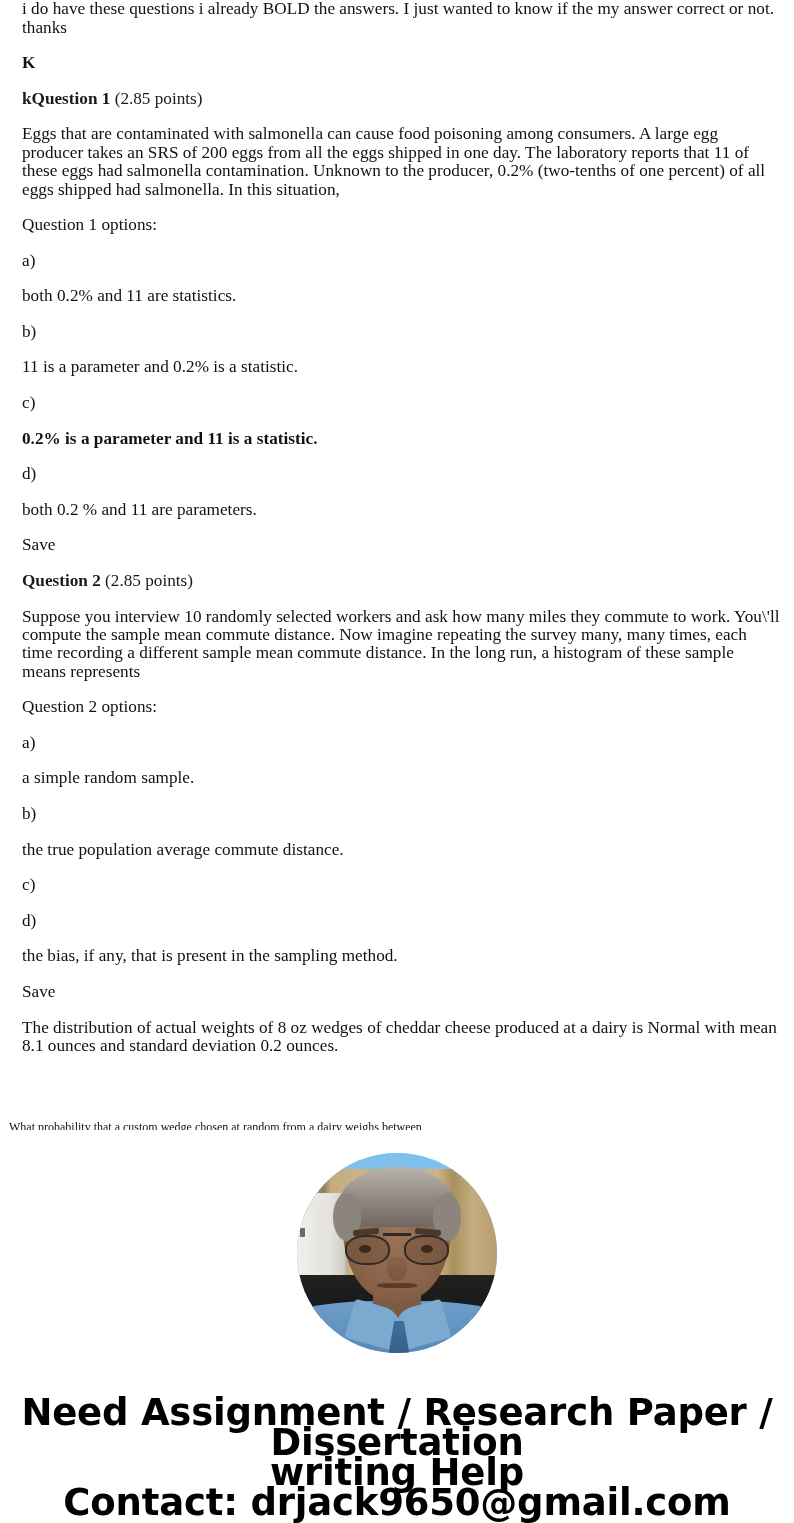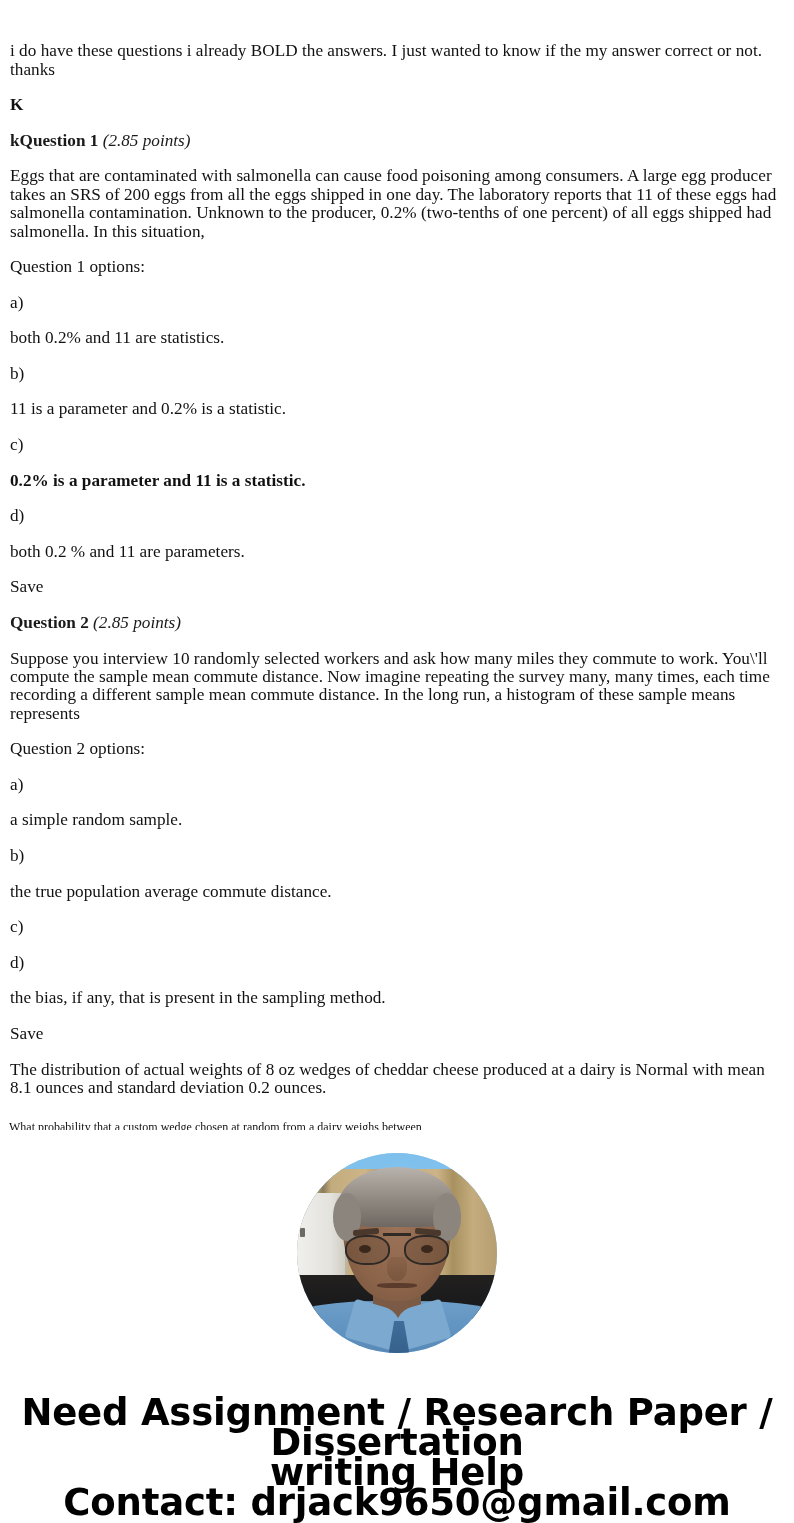--- a/index.html
+++ b/index.html
@@ -20,36 +20,35 @@
 
   
   .doc {
     position: absolute;
     left: 0;
     top: 0;
     width: 794px;
     height: 1130px;
     overflow: hidden;
     box-sizing: border-box;
-    padding: 0 13px 0 10px;
-    margin-top: 42px;
+    padding: 0 13px 0 22px;
   }
   .para {
     font-size: 17.2px;
     line-height: 18.6px;
     margin: 0 0 17px 0;
     text-align: left;
     color: #111111;
     letter-spacing: 0.02px;
   }
   .para.body  { line-height: 18.4px; }
   .b { font-weight: bold; }
   .qhead { font-size: 17.2px; line-height: 18.6px; margin: 0 0 17px 0; }
   .qhead .qlabel { font-weight: bold; }
-  .qhead .qpoints { font-weight: normal; font-style: italic; }
+  .qhead .qpoints { font-weight: normal; }
 
   
   .clipped-line {
     position: absolute;
     left: 9px;
     top: 1120px;
     width: 772px;
     height: 10px;
     overflow: hidden;
     font-size: 12px;

